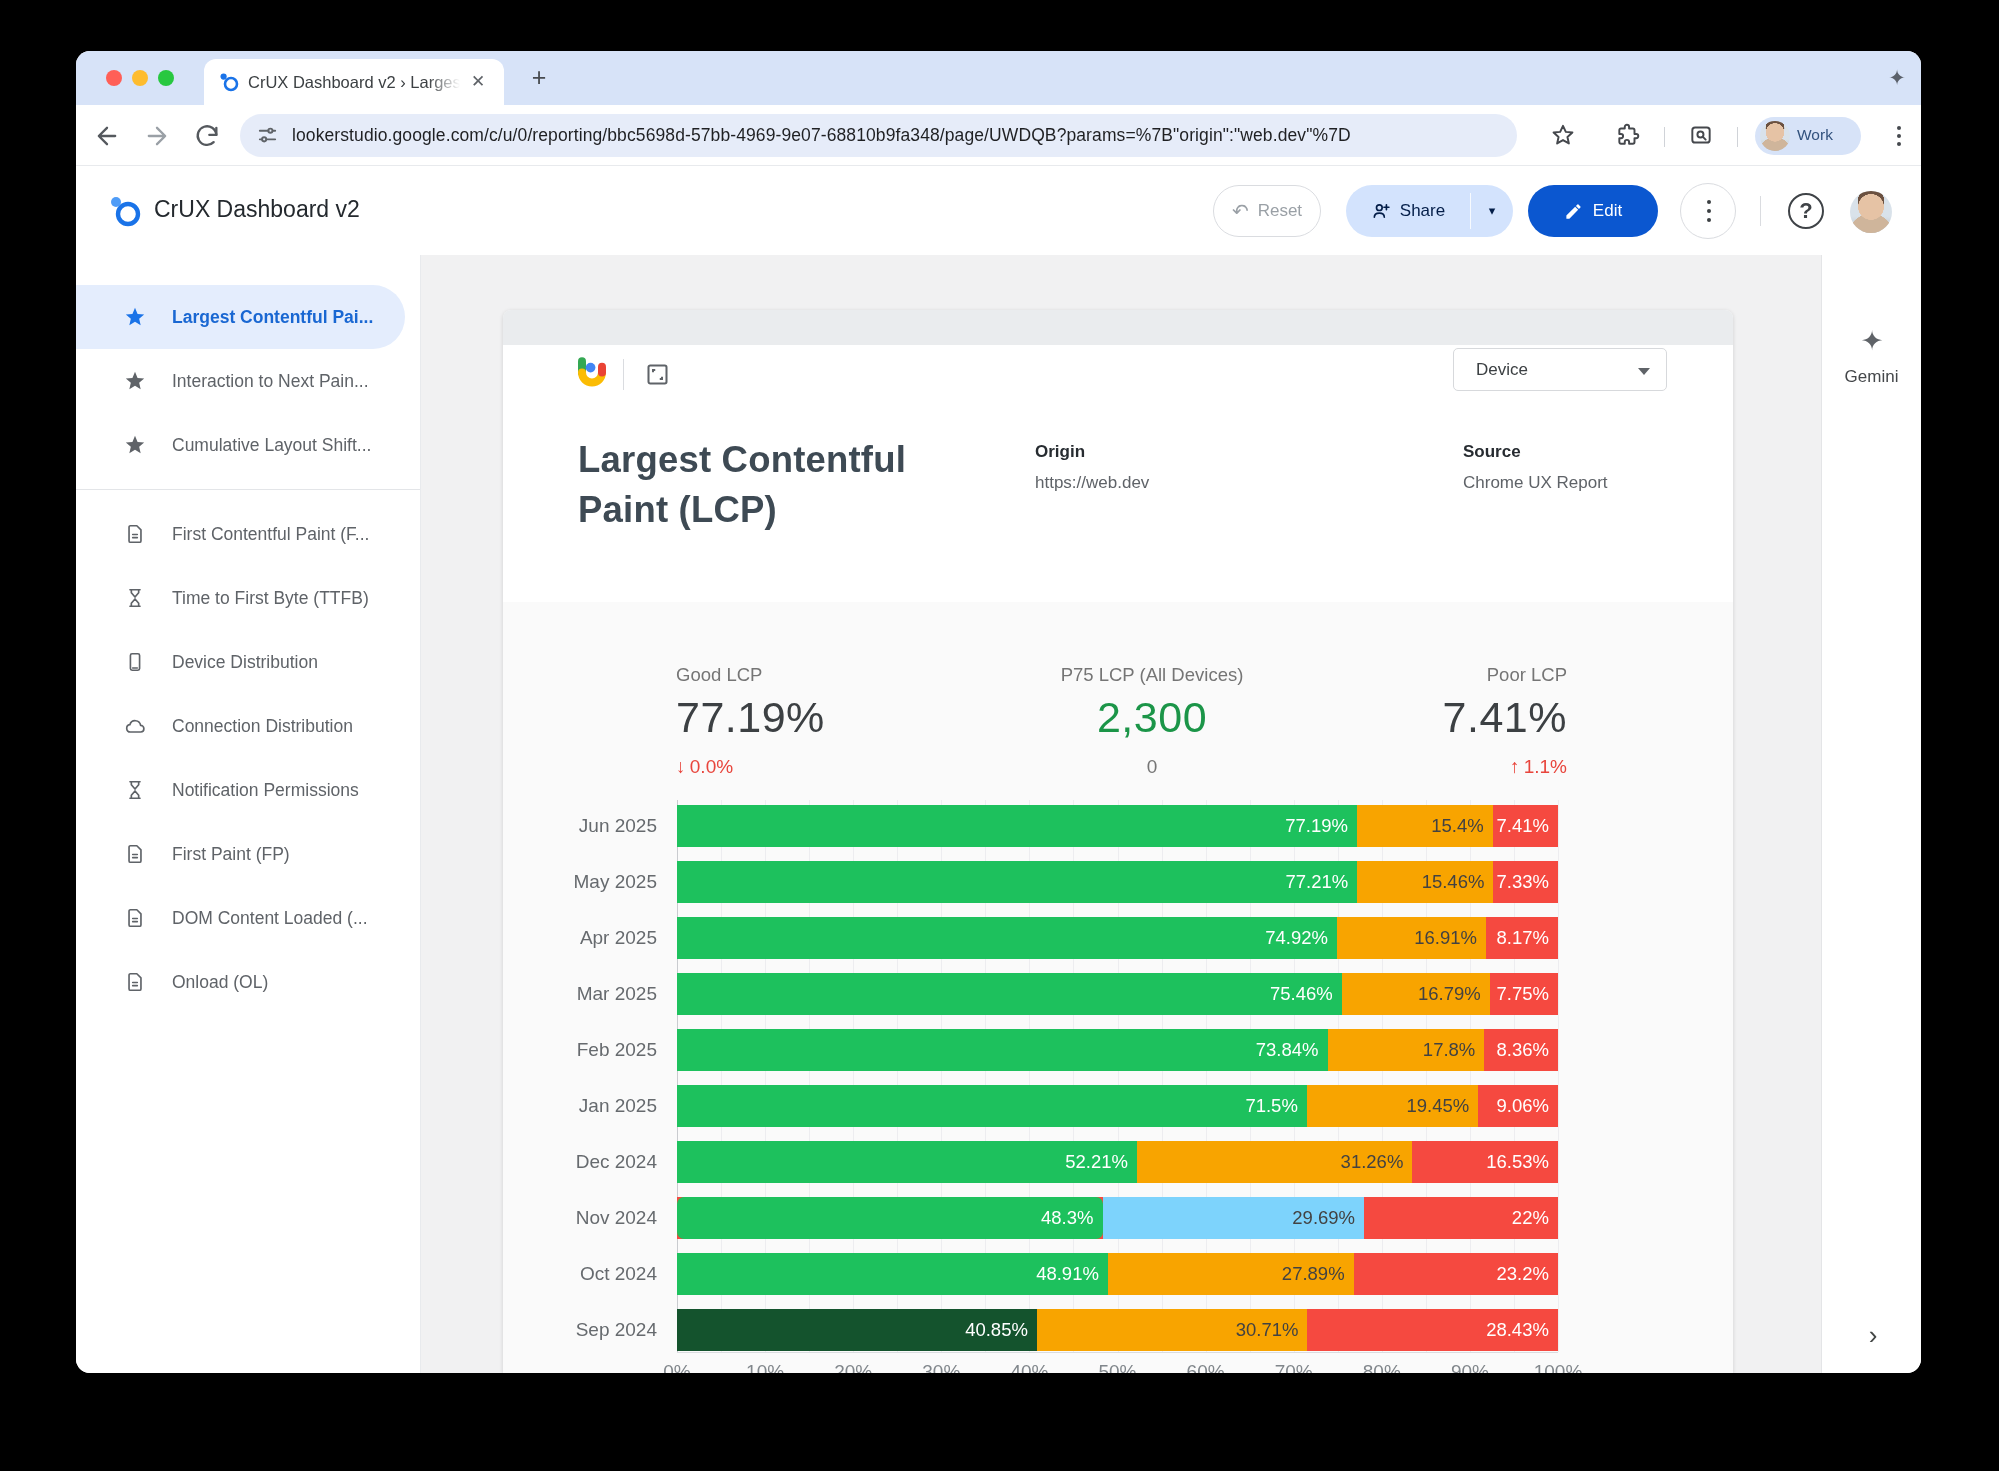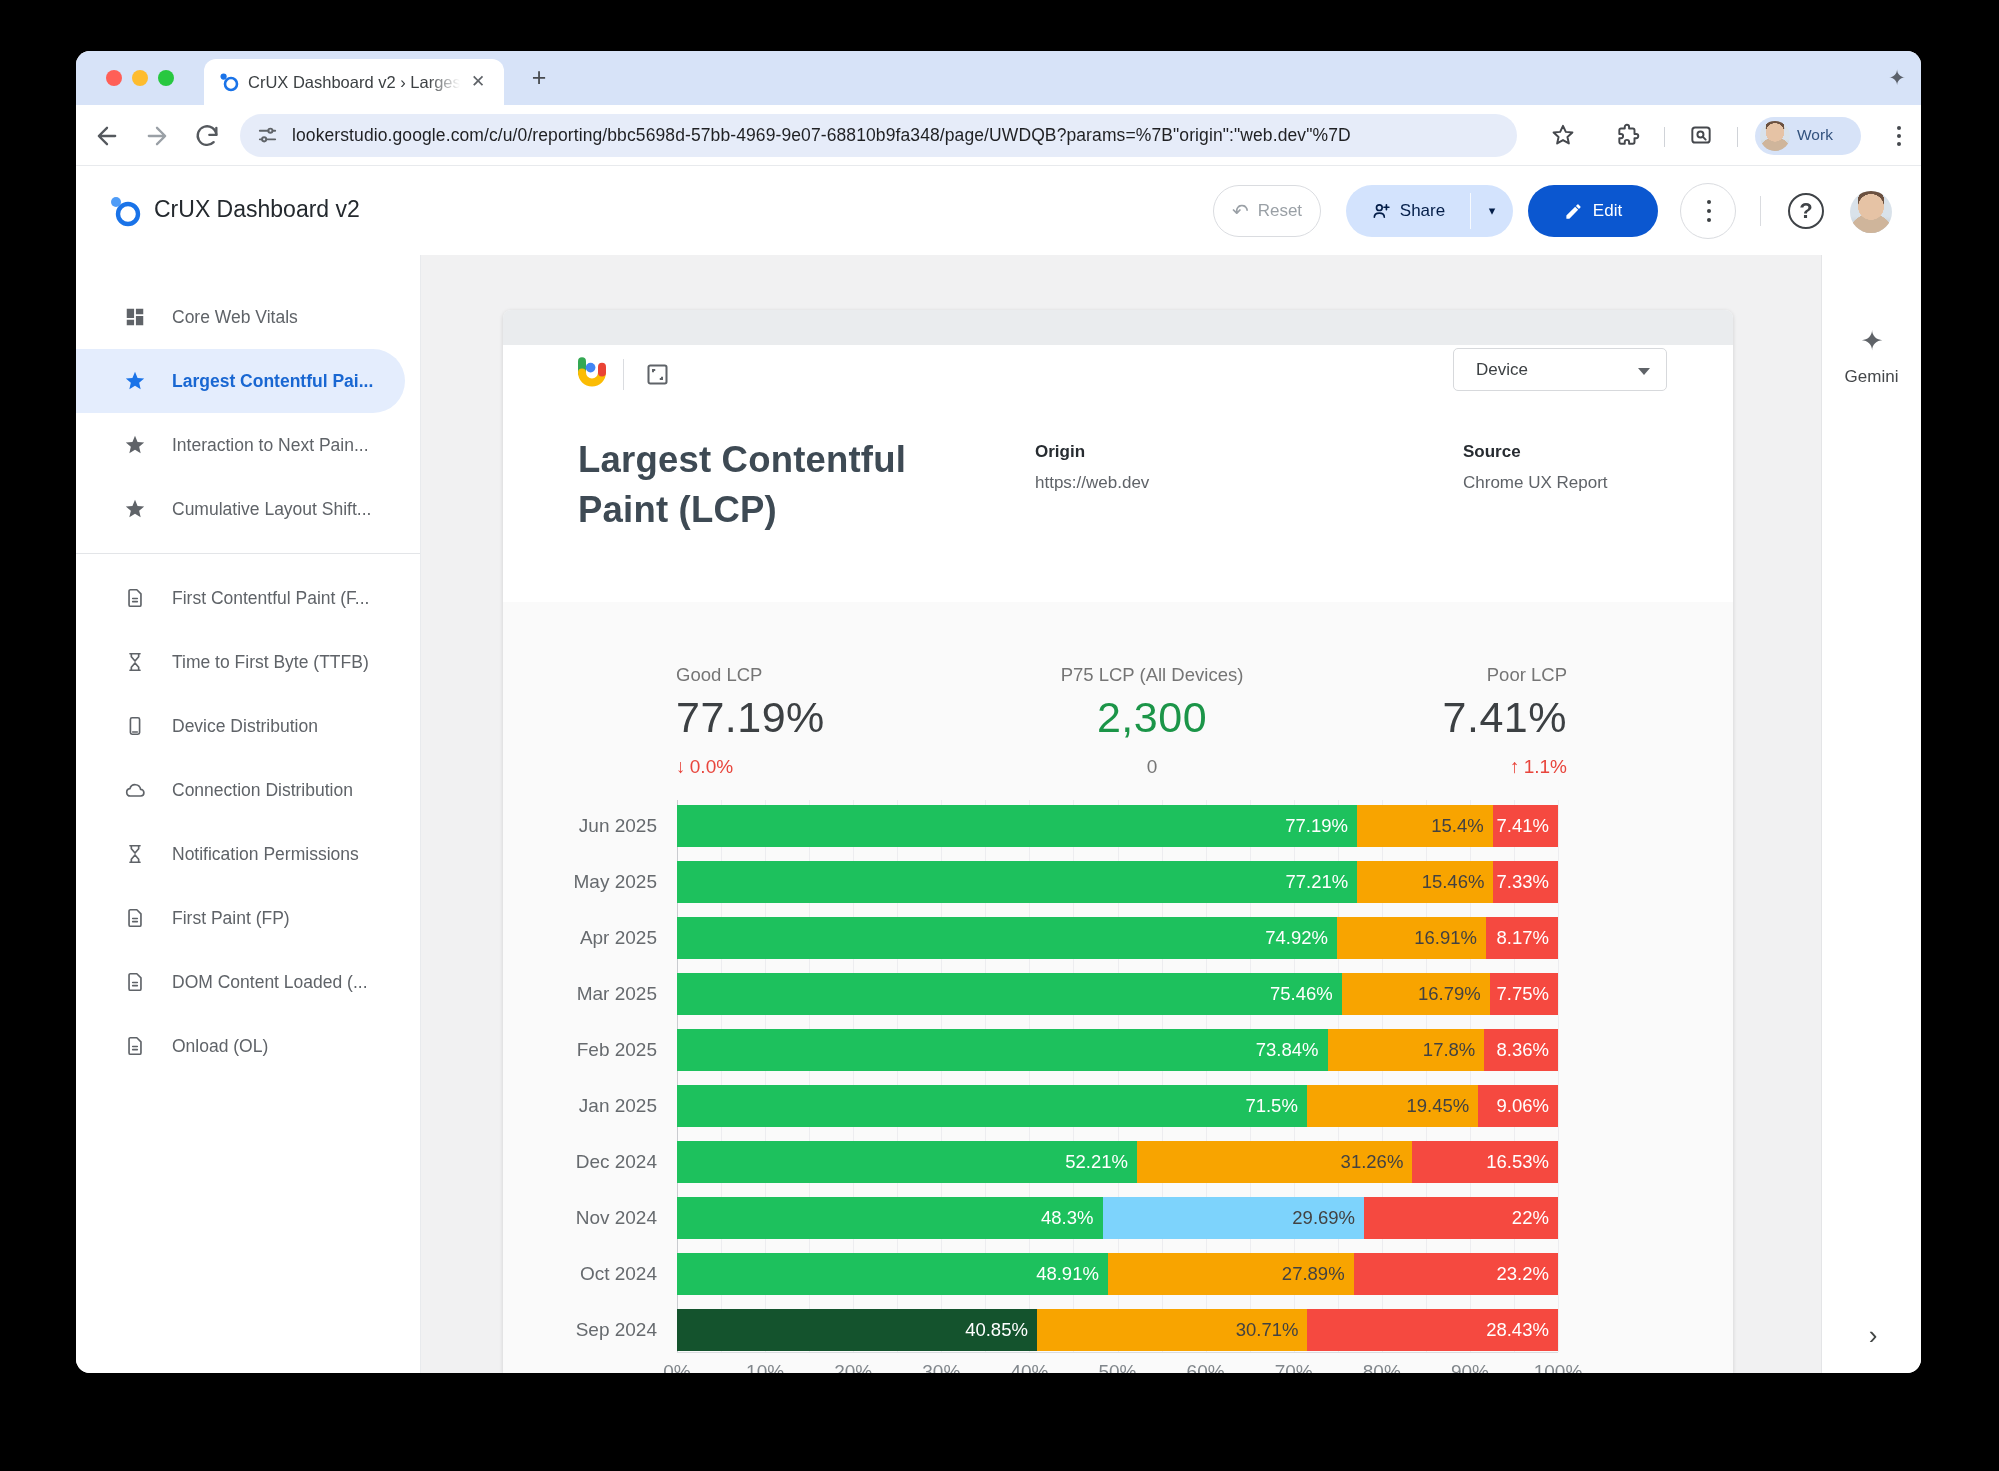--- a/index.html
+++ b/index.html
@@ -245,26 +245,20 @@
     </div>
     <div class="abs" id="header-divider"></div>
     <div class="abs" id="help-btn">?</div>
     <div class="abs" id="header-avatar">
           <div class="avatar-face"></div>
         </div>
   </div>
 
   <div class="abs" id="sidebar">
     <div class="abs" id="sidebar-nav">
-          <div class="sb-item">
-            <span class="sb-icon"><svg viewBox="0 0 24 24" width="22" height="22" fill="currentColor">
-                <path d="M3 13h8V3H3zm0 8h8v-6H3zm10 0h8V11h-8zm0-18v6h8V3z"></path>
-              </svg></span>
-            <span class="sb-label">Core Web Vitals</span>
-          </div>
           <div class="sb-item selected">
             <span class="sb-icon"><svg viewBox="0 0 24 24" width="22" height="22" fill="currentColor">
                 <path d="M12 17.27 18.18 21l-1.64-7.03L22 9.24l-7.19-.61L12 2 9.19 8.63 2 9.24l5.46 4.73L5.82 21z"></path>
               </svg></span>
             <span class="sb-label">Largest Contentful Pai...</span>
           </div>
           <div class="sb-item">
             <span class="sb-icon"><svg viewBox="0 0 24 24" width="22" height="22" fill="currentColor">
                 <path d="M12 17.27 18.18 21l-1.64-7.03L22 9.24l-7.19-.61L12 2 9.19 8.63 2 9.24l5.46 4.73L5.82 21z"></path>
               </svg></span>
@@ -506,21 +500,21 @@
                     <span class="seg-label" style="color: rgb(66, 66, 66);">31.26%</span>
                   </div>
                   <div class="seg" style="width: 16.53%; background: rgb(245, 73, 64);">
                     <span class="seg-label" style="color: rgb(255, 255, 255);">16.53%</span>
                   </div>
                 </div>
               </div>
               <div class="chart-row" style="top: 397px;">
                 <div class="row-label">Nov 2024</div>
                 <div class="track" style="background: rgb(245, 73, 64);">
-                  <div class="seg" style="width: 48.3%; background: rgb(29, 193, 93);">
+                  <div class="seg" style="width: 48.3%; background: rgb(29, 193, 93); border-radius: 7px;">
                     <span class="seg-label" style="color: rgb(255, 255, 255);">48.3%</span>
                   </div>
                   <div class="seg" style="width: 29.69%; background: #7dd3fc;">
                     <span class="seg-label" style="color: rgb(66, 66, 66);">29.69%</span>
                   </div>
                   <div class="seg" style="width: 22%; background: rgb(245, 73, 64);">
                     <span class="seg-label" style="color: rgb(255, 255, 255);">22%</span>
                   </div>
                 </div>
               </div>

